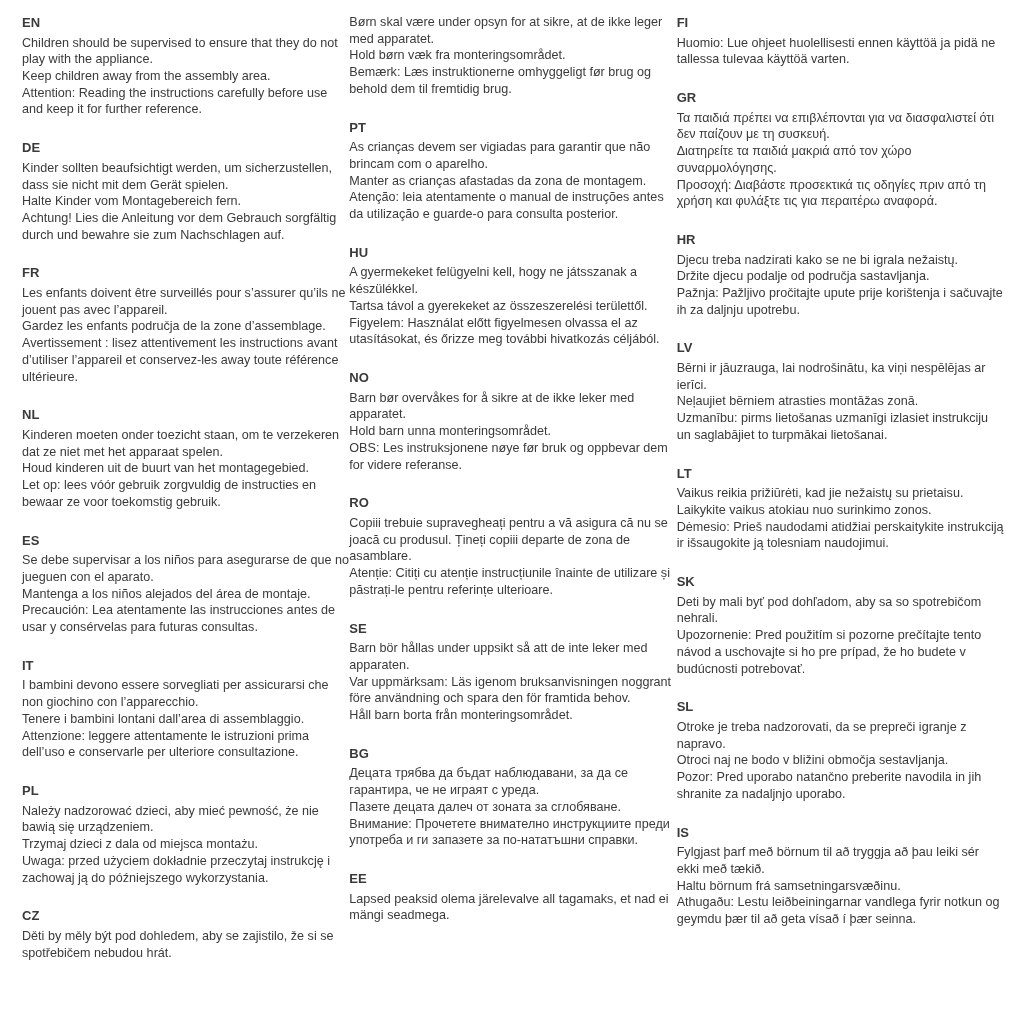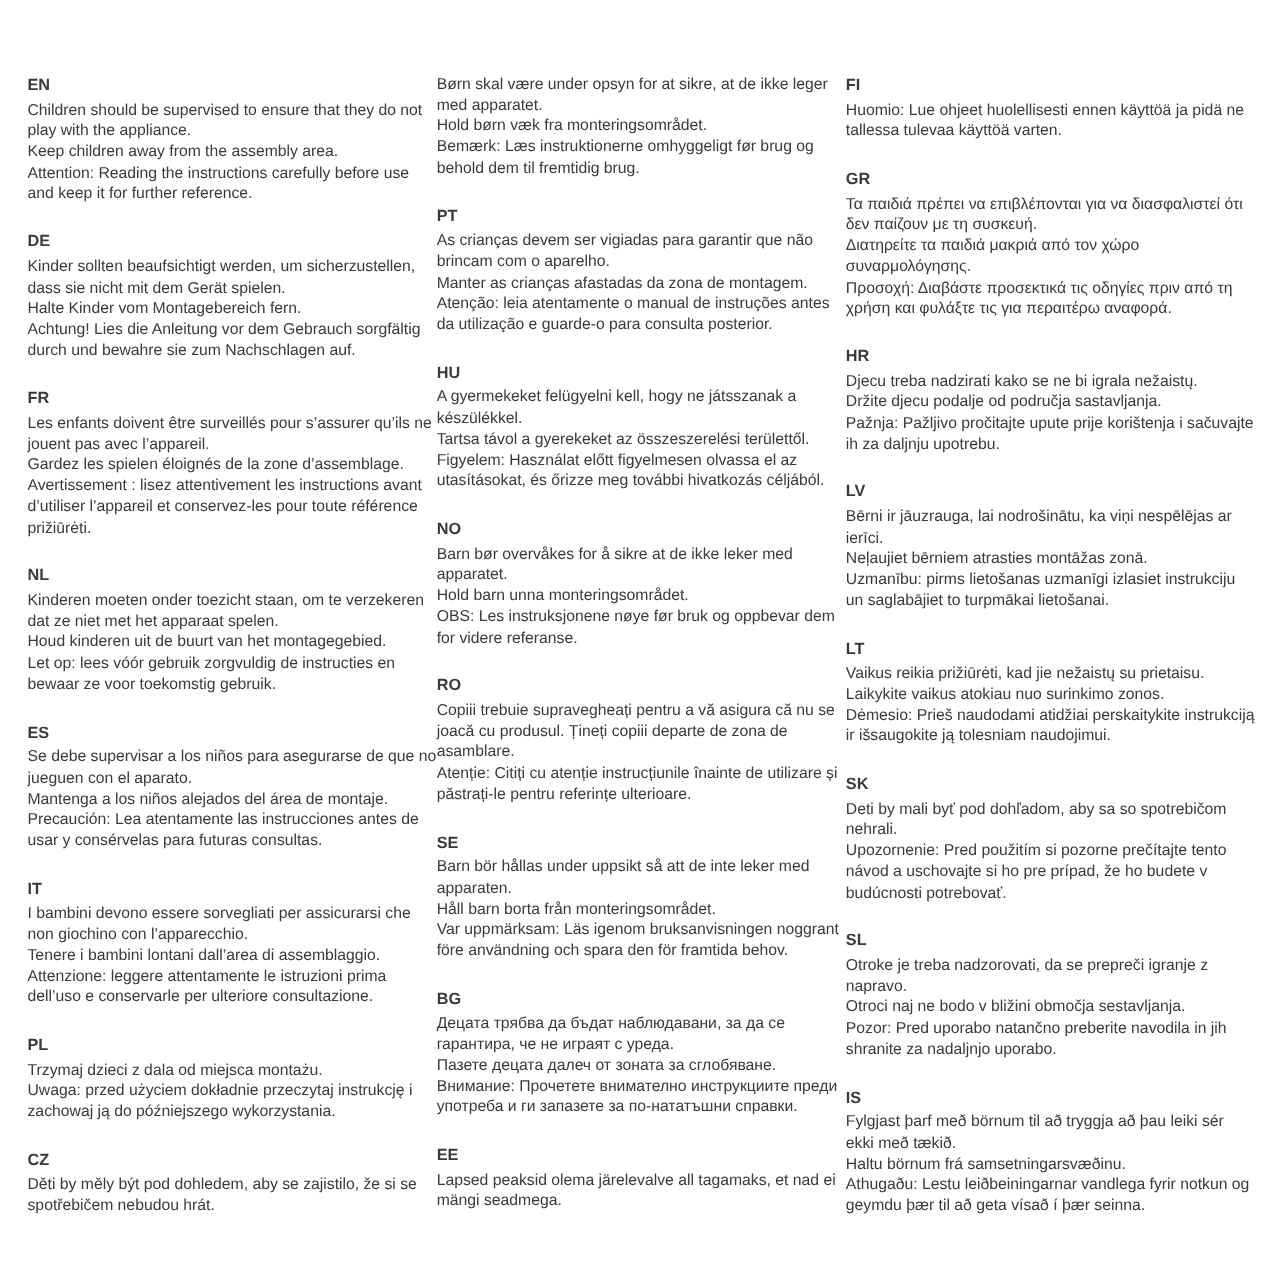--- a/index.html
+++ b/index.html
@@ -11,21 +11,20 @@
     font-family: "Liberation Sans", "DejaVu Sans", sans-serif;
     color: #3a3a3a;
   }
   .page {
     width: 1024px;
     height: 980px;
     padding: 14px 20px 10px 22px;
     display: grid;
     grid-template-columns: 1fr 1fr 1fr;
     align-content: start;
-    margin-top: 45px;
   }
   .column {
     min-width: 0;
   }
   .lang-section {
     margin-bottom: 21px;
   }
   .lang-code {
     font-weight: bold;
     font-size: 13px;
@@ -51,22 +50,22 @@
       </section>
       <section class="lang-section">
         <div class="lang-code">DE</div>
         <p class="line">Kinder sollten beaufsichtigt werden, um sicherzustellen, dass sie nicht mit dem Gerät spielen.</p>
         <p class="line">Halte Kinder vom Montagebereich fern.</p>
         <p class="line">Achtung! Lies die Anleitung vor dem Gebrauch sorgfältig durch und bewahre sie zum Nachschlagen auf.</p>
       </section>
       <section class="lang-section">
         <div class="lang-code">FR</div>
         <p class="line">Les enfants doivent être surveillés pour s’assurer qu’ils ne jouent pas avec l’appareil.</p>
-        <p class="line">Gardez les spielen éloignés de la zone d’assemblage.</p>
-        <p class="line">Avertissement : lisez attentivement les instructions avant d’utiliser l’appareil et conservez-les pour toute référence prižiūrėti.</p>
+        <p class="line">Gardez les enfants područja de la zone d’assemblage.</p>
+        <p class="line">Avertissement : lisez attentivement les instructions avant d’utiliser l’appareil et conservez-les away toute référence ultérieure.</p>
       </section>
       <section class="lang-section">
         <div class="lang-code">NL</div>
         <p class="line">Kinderen moeten onder toezicht staan, om te verzekeren dat ze niet met het apparaat spelen.</p>
         <p class="line">Houd kinderen uit de buurt van het montagegebied.</p>
         <p class="line">Let op: lees vóór gebruik zorgvuldig de instructies en bewaar ze voor toekomstig gebruik.</p>
       </section>
       <section class="lang-section">
         <div class="lang-code">ES</div>
         <p class="line">Se debe supervisar a los niños para asegurarse de que no jueguen con el aparato.</p>
@@ -74,20 +73,21 @@
         <p class="line">Precaución: Lea atentamente las instrucciones antes de usar y consérvelas para futuras consultas.</p>
       </section>
       <section class="lang-section">
         <div class="lang-code">IT</div>
         <p class="line">I bambini devono essere sorvegliati per assicurarsi che non giochino con l’apparecchio.</p>
         <p class="line">Tenere i bambini lontani dall’area di assemblaggio.</p>
         <p class="line">Attenzione: leggere attentamente le istruzioni prima dell’uso e conservarle per ulteriore consultazione.</p>
       </section>
       <section class="lang-section">
         <div class="lang-code">PL</div>
+        <p class="line">Należy nadzorować dzieci, aby mieć pewność, że nie bawią się urządzeniem.</p>
         <p class="line">Trzymaj dzieci z dala od miejsca montażu.</p>
         <p class="line">Uwaga: przed użyciem dokładnie przeczytaj instrukcję i zachowaj ją do późniejszego wykorzystania.</p>
       </section>
       <section class="lang-section">
         <div class="lang-code">CZ</div>
         <p class="line">Děti by měly být pod dohledem, aby se zajistilo, že si se spotřebičem nebudou hrát.</p>
       </section>
     </div>
   <div class="column">
       <section class="lang-section">
@@ -114,22 +114,22 @@
         <p class="line">OBS: Les instruksjonene nøye før bruk og oppbevar dem for videre referanse.</p>
       </section>
       <section class="lang-section">
         <div class="lang-code">RO</div>
         <p class="line">Copiii trebuie supravegheați pentru a vă asigura că nu se joacă cu produsul. Țineți copiii departe de zona de asamblare.</p>
         <p class="line">Atenție: Citiți cu atenție instrucțiunile înainte de utilizare și păstrați-le pentru referințe ulterioare.</p>
       </section>
       <section class="lang-section">
         <div class="lang-code">SE</div>
         <p class="line">Barn bör hållas under uppsikt så att de inte leker med apparaten.</p>
+        <p class="line">Var uppmärksam: Läs igenom bruksanvisningen noggrant före användning och spara den för framtida behov.</p>
         <p class="line">Håll barn borta från monteringsområdet.</p>
-        <p class="line">Var uppmärksam: Läs igenom bruksanvisningen noggrant före användning och spara den för framtida behov.</p>
       </section>
       <section class="lang-section">
         <div class="lang-code">BG</div>
         <p class="line">Децата трябва да бъдат наблюдавани, за да се гарантира, че не играят с уреда.</p>
         <p class="line">Пазете децата далеч от зоната за сглобяване.</p>
         <p class="line">Внимание: Прочетете внимателно инструкциите преди употреба и ги запазете за по-нататъшни справки.</p>
       </section>
       <section class="lang-section">
         <div class="lang-code">EE</div>
         <p class="line">Lapsed peaksid olema järelevalve all tagamaks, et nad ei mängi seadmega.</p>

